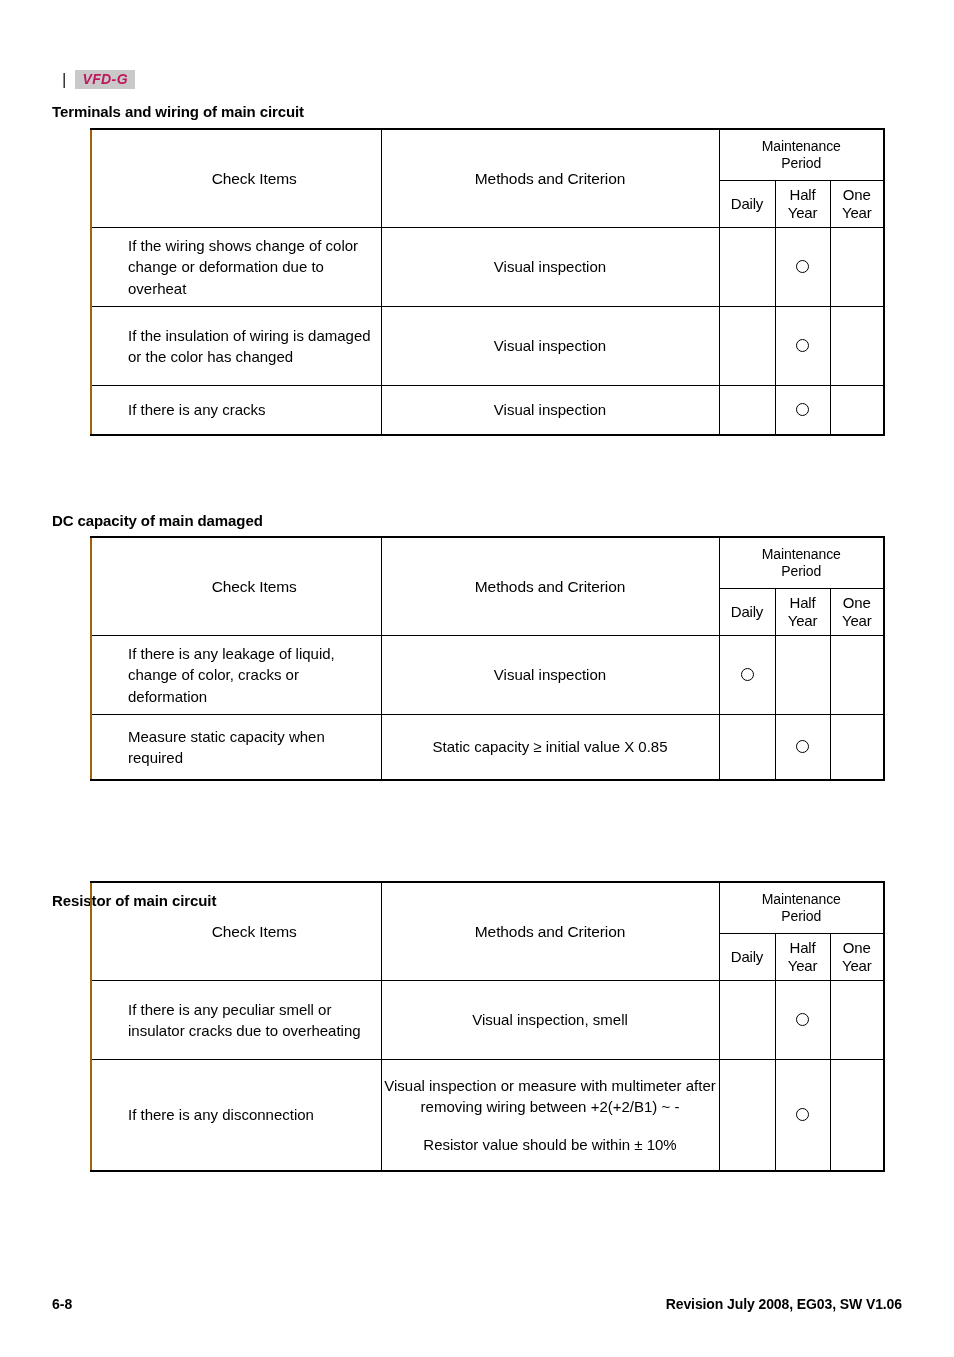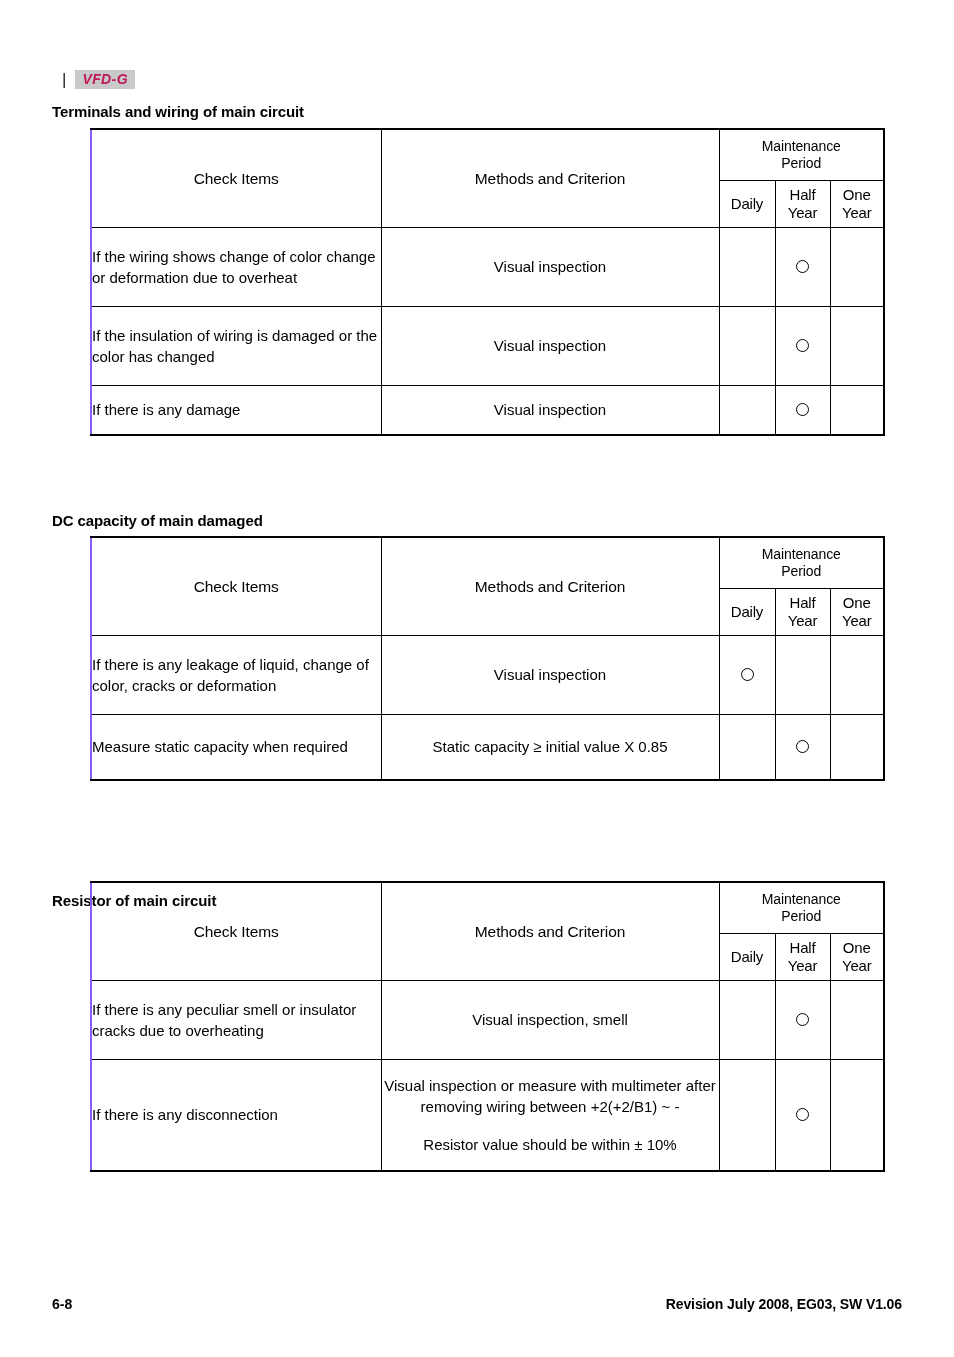--- a/index.html
+++ b/index.html
@@ -77,21 +77,21 @@
     font-size: 15px;
   }
   .maint-table td, .maint-table th {
     border: 1px solid #000;
     padding: 0;
     vertical-align: middle;
     font-weight: normal;
   }
   .maint-table .outer-top { border-top: 2.5px solid #000; }
   .maint-table .outer-bottom { border-bottom: 2.5px solid #000; }
-  .maint-table .outer-left { border-left: 2px solid #8b5cf6; }
+  .maint-table .outer-left { border-left: 2px solid #a16207; padding-left: 36px; }
   .maint-table .outer-right { border-right: 2px solid #000; }
 
   .th-main {
     text-align: center;
     font-weight: bold;
     font-size: 15.5px;
     letter-spacing: -0.1px;
   }
   .th-period {
     text-align: center;
@@ -207,21 +207,21 @@
     <tr>
       <td class="cell-check outer-left" style="height:78px;">If the insulation of wiring is damaged or the color has changed</td>
       <td class="cell-method">
         <p>Visual inspection</p>
       </td>
       <td class="cell-mark"></td>
       <td class="cell-mark"><span class="mark-circle"></span></td>
       <td class="cell-mark outer-right"></td>
     </tr>
     <tr>
-      <td class="cell-check outer-left outer-bottom" style="height:48px;">If there is any damage</td>
+      <td class="cell-check outer-left outer-bottom" style="height:48px;">If there is any cracks</td>
       <td class="cell-method outer-bottom">
         <p>Visual inspection</p>
       </td>
       <td class="cell-mark outer-bottom"></td>
       <td class="cell-mark outer-bottom"><span class="mark-circle"></span></td>
       <td class="cell-mark outer-right outer-bottom"></td>
     </tr>
   </tbody>
 </table>
 

